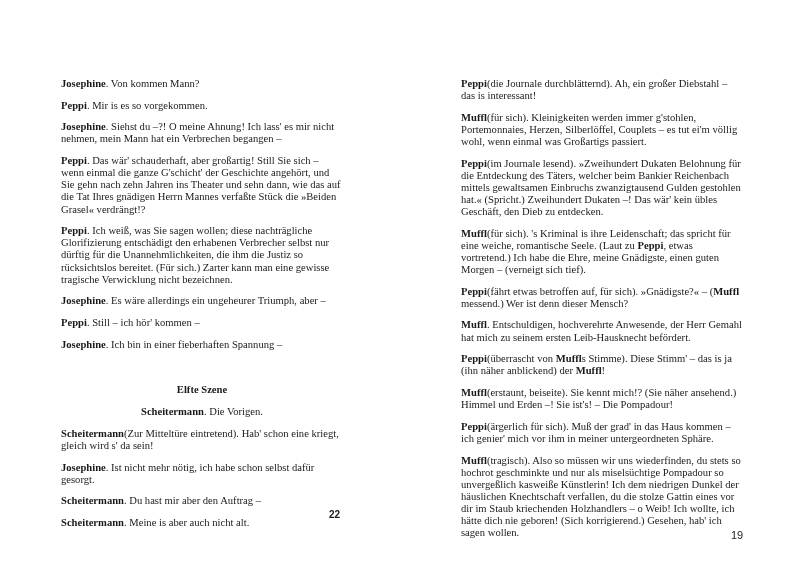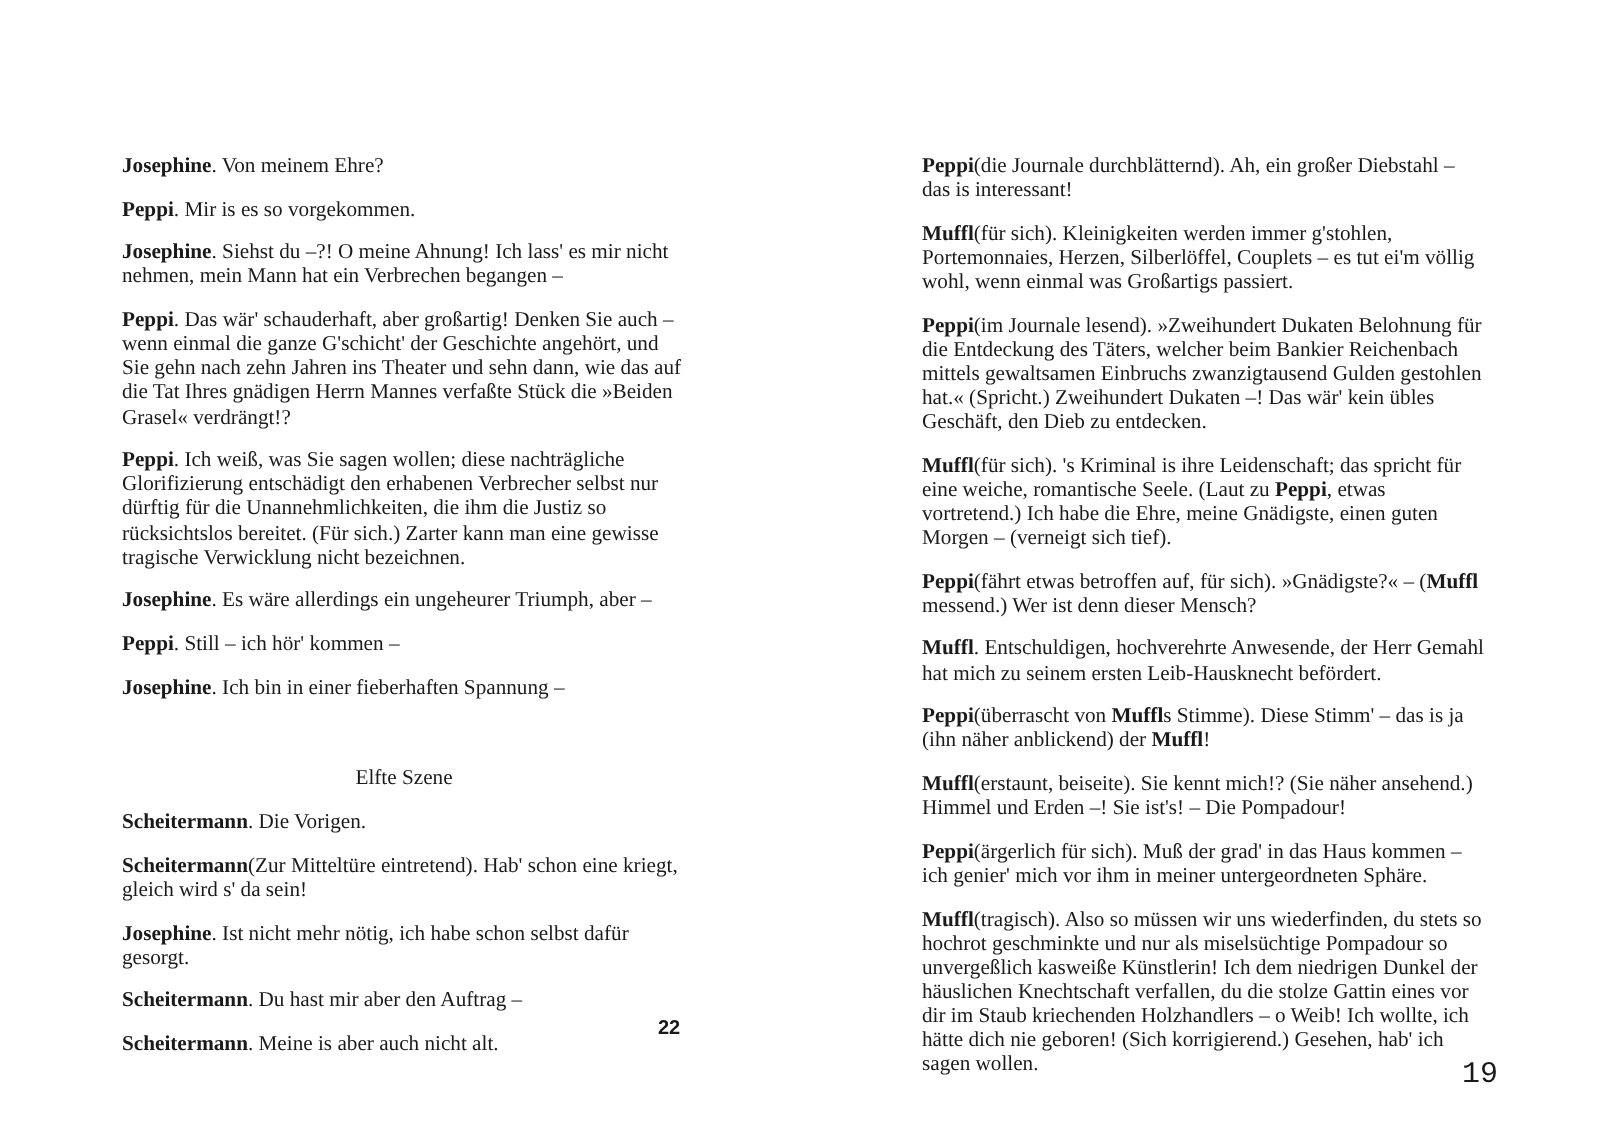--- a/index.html
+++ b/index.html
@@ -14,40 +14,40 @@
   .page.left { left: 0; }
   .page.right { left: 400px; }
   .content {
     position: absolute; left: 61px; width: 282px; top: 78px;
     font-size: 10.6px; line-height: 12.1px;
   }
   .page.right .content { top: 78px; }
   .para { margin: 0 0 9.6px 0; }
   .spk { font-weight: bold; font-family: Liberation Serif, serif; }
   .heading {
-    text-align: center; font-weight: normal; margin: 0 0 9.6px 0;
+    text-align: center; font-weight: bold; margin: 0 0 9.6px 0;
   }
-  .subheading { text-align: left; margin: 0 0 9.6px 0; }
+  .subheading { text-align: center; margin: 0 0 9.6px 0; }
   .gap { height: 24px; }
   .pagenum {
     position: absolute; font-family: "Liberation Sans", sans-serif;
     font-size: 10px; top: 509px;
   }
   .page.left .pagenum { left: 329px; font-weight: bold; }
-  .page.right .pagenum { left: 731px; left: 331px; top: 529px; font-family: Liberation Mono, monospace; font-size: 15px;}
+  .page.right .pagenum { left: 731px; left: 331px; top: 529px; font-family: Liberation Sans, sans-serif; font-size: 11px;}
 </style>
 </head>
 <body>
 
 <div class="page left">
   <div class="content">
-    <p class="para"><span class="spk">Josephine</span><span>. Von meinem Ehre?</span></p>
+    <p class="para"><span class="spk">Josephine</span><span>. Von kommen Mann?</span></p>
     <p class="para"><span class="spk">Peppi</span><span>. Mir is es so vorgekommen.</span></p>
     <p class="para"><span class="spk">Josephine</span><span>. Siehst du –?! O meine Ahnung! Ich lass' es mir nicht nehmen, mein Mann hat ein Verbrechen begangen –</span></p>
-    <p class="para"><span class="spk">Peppi</span><span>. Das wär' schauderhaft, aber großartig! Denken Sie auch – wenn einmal die ganze G'schicht' der Geschichte angehört, und Sie gehn nach zehn Jahren ins Theater und sehn dann, wie das auf die Tat Ihres gnädigen Herrn Mannes verfaßte Stück die »Beiden Grasel« verdrängt!?</span></p>
+    <p class="para"><span class="spk">Peppi</span><span>. Das wär' schauderhaft, aber großartig! Still Sie sich – wenn einmal die ganze G'schicht' der Geschichte angehört, und Sie gehn nach zehn Jahren ins Theater und sehn dann, wie das auf die Tat Ihres gnädigen Herrn Mannes verfaßte Stück die »Beiden Grasel« verdrängt!?</span></p>
     <p class="para"><span class="spk">Peppi</span><span>. Ich weiß, was Sie sagen wollen; diese nachträgliche Glorifizierung entschädigt den erhabenen Verbrecher selbst nur dürftig für die Unannehmlichkeiten, die ihm die Justiz so rücksichtslos bereitet. (Für sich.) Zarter kann man eine gewisse tragische Verwicklung nicht bezeichnen.</span></p>
     <p class="para"><span class="spk">Josephine</span><span>. Es wäre allerdings ein ungeheurer Triumph, aber –</span></p>
     <p class="para"><span class="spk">Peppi</span><span>. Still – ich hör' kommen –</span></p>
     <p class="para"><span class="spk">Josephine</span><span>. Ich bin in einer fieberhaften Spannung –</span></p>
 
     <div class="gap"></div>
 
     <p class="heading">Elfte Szene</p>
     <p class="subheading"><span class="spk">Scheitermann</span><span>. Die Vorigen.</span></p>
 

